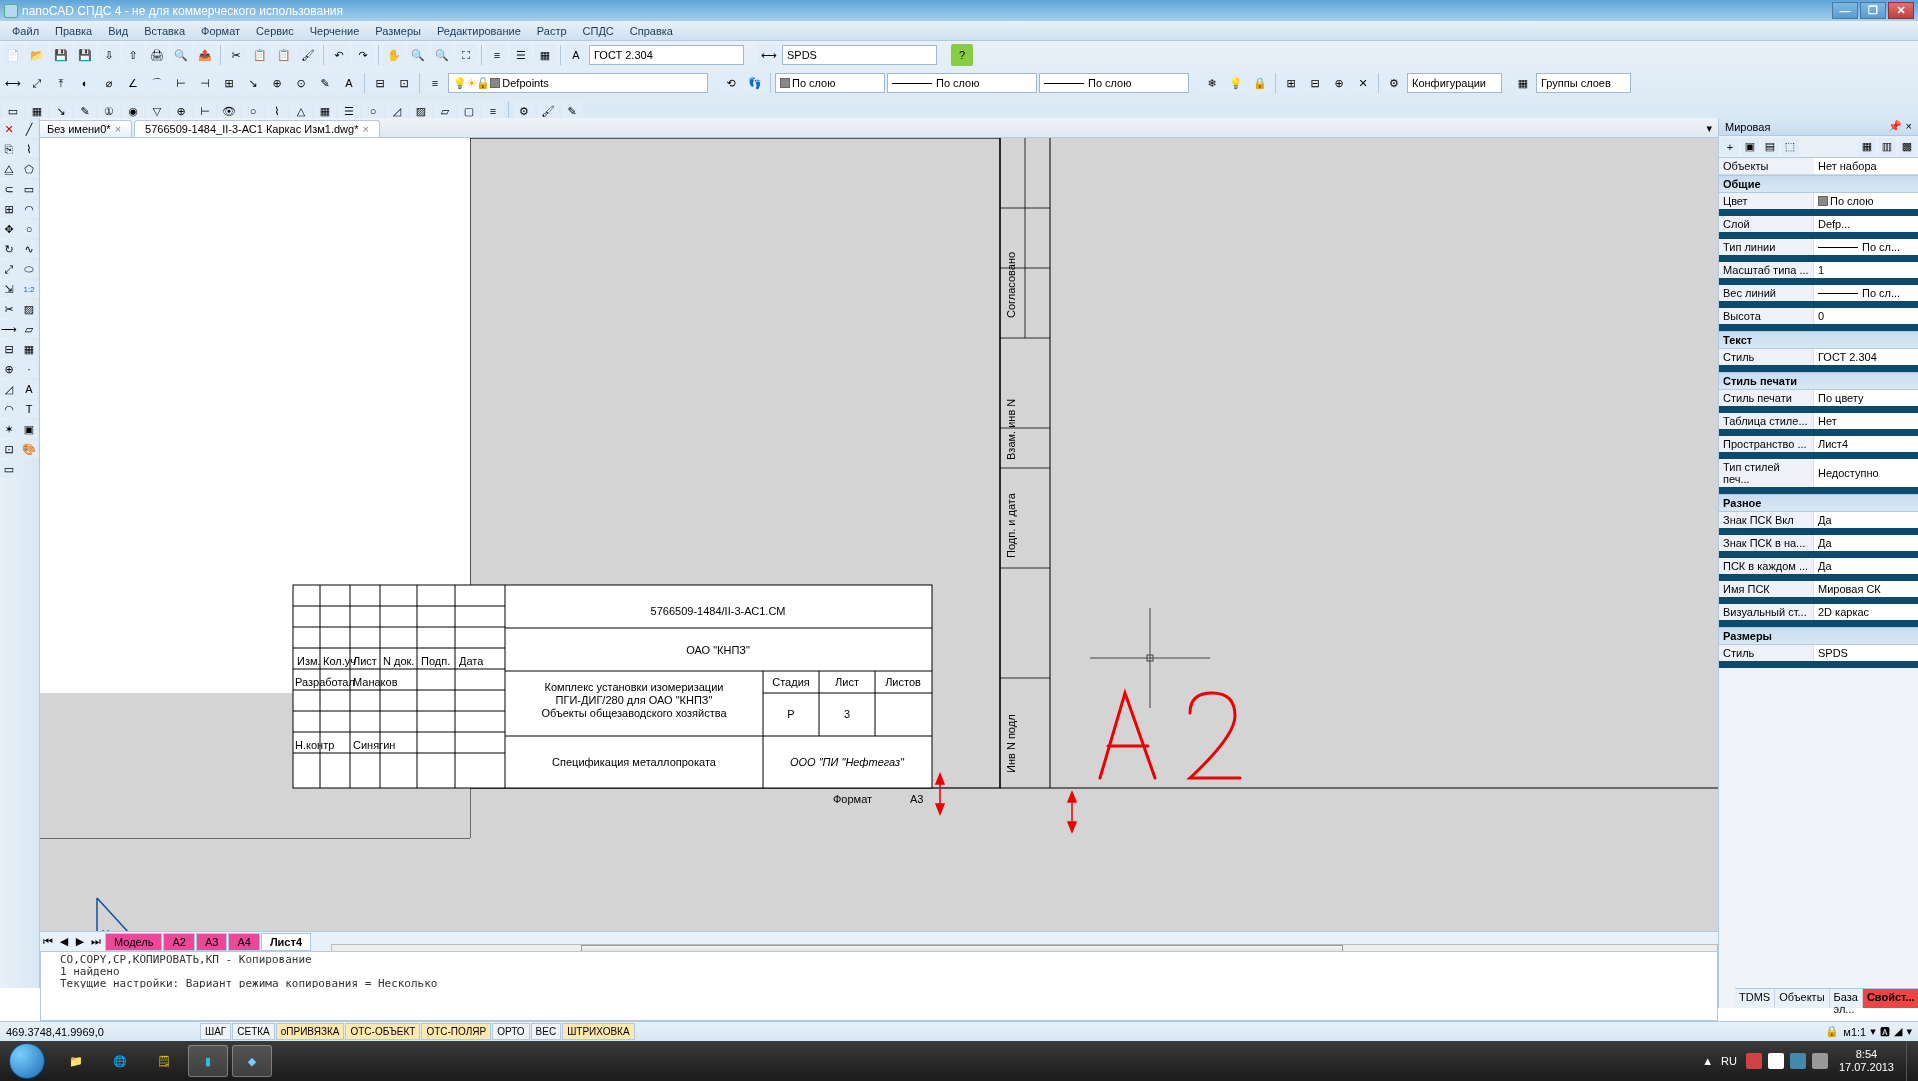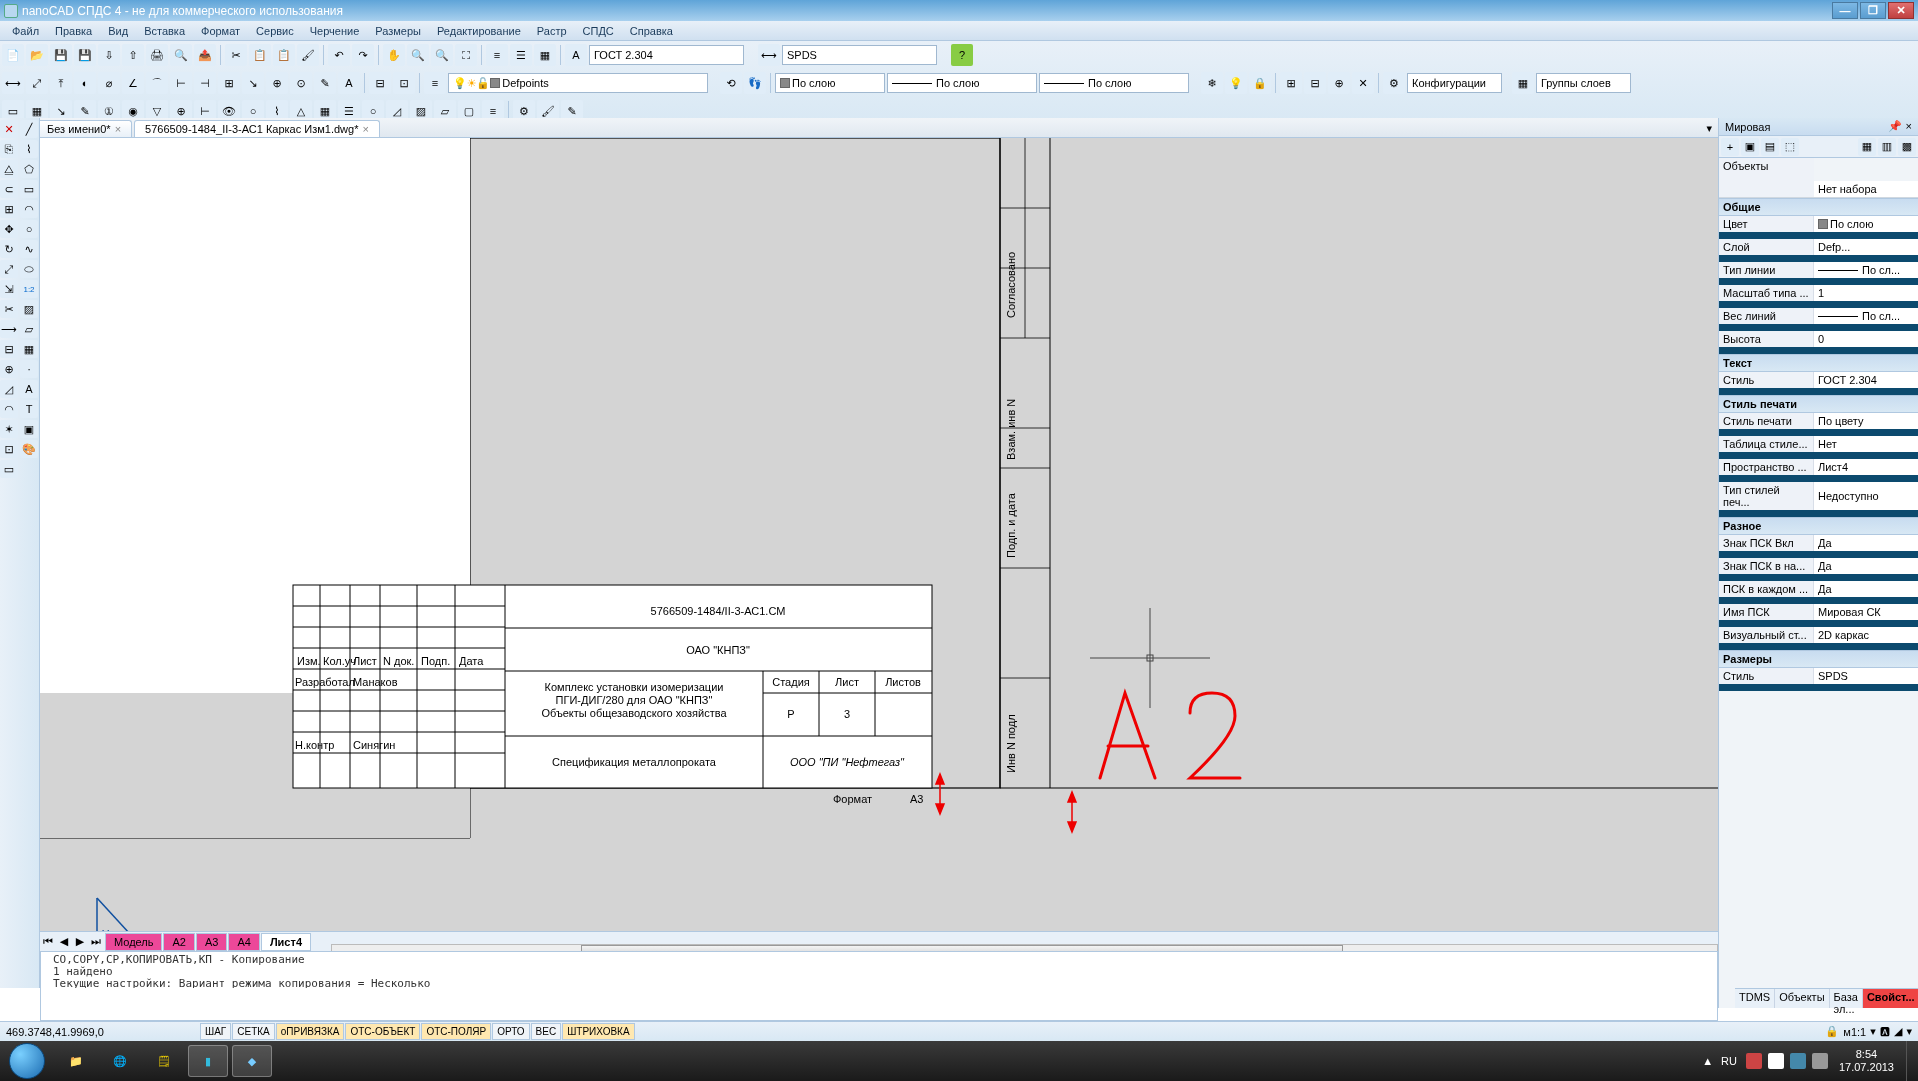--- a/index.html
+++ b/index.html
@@ -28,32 +28,32 @@
 .doctab .x { margin-left:4px; color:#888; }
 .left-tools { position:absolute; top:118px; left:0; width:40px; bottom:53px; background:linear-gradient(90deg,#e8f0f8,#d8e8f4); border-right:1px solid #b0c8e0; z-index:10; }
 .left-tools .col { position:absolute; top:0; width:20px; display:flex; flex-direction:column; gap:2px; padding-top:2px; }
 .left-tools .col.c1 { left:0; }
 .left-tools .col.c2 { left:20px; }
 .ltbtn { width:18px; height:18px; border:1px solid transparent; background:#e0edf8; border-radius:2px; display:flex; align-items:center; justify-content:center; }
 .drawing { position:absolute; inset:0; }
 .btab { padding:2px 8px; border:1px solid #b0c8e0; background:#ec4899; margin-left:1px; font-size:11px; }
 .btab.active { background:#fff; font-weight:bold; }
 .btab-nav { width:16px; text-align:center; cursor:default; }
-.cmdhist { height:36px; overflow:hidden; padding:2px 12px; font-family:Consolas,monospace; font-size:11px; color:#333; line-height:12px; white-space:pre-line; }
+.cmdhist { height:36px; overflow:hidden; padding:2px 12px; font-family:Consolas,monospace; font-size:11px; color:#333; line-height:12px; white-space:pre-line;margin-left:7px; }
 .cmdinput-row { height:18px; display:flex; align-items:center; border-top:1px solid #ccc; }
 .cmdlabel { padding:0 4px; font-family:Consolas,monospace; }
 .cmdinput { flex:1; border:none; outline:none; font-family:Consolas,monospace; font-size:11px; } 
 
 .props-panel { position:absolute; top:118px; right:0; width:200px; bottom:33px; background:#f0f4f8; border-left:1px solid #b0c8e0; }
 .props-title { height:18px; background:linear-gradient(#d8e8f4,#c8dcf0); padding:2px 6px; font-size:11px; display:flex; justify-content:space-between; align-items:center; border-bottom:1px solid #b0c8e0; }
 .props-toolbar { height:22px; background:#e8f0f8; display:flex; align-items:center; padding:0 2px; gap:2px; border-bottom:1px solid #b0c8e0; }
 .props-body { overflow:auto; }
 .prop-objrow { display:flex; border-bottom:1px solid #d0d8e0; }
 .prop-objrow .k { width:95px; padding:2px 4px; background:#eef2f8; }
-.prop-objrow .v { flex:1; padding:2px 4px; background:#fff;margin-top:23px; }
+.prop-objrow .v { flex:1; padding:2px 4px; background:#fff; }
 .prop-section { background:linear-gradient(#c8dcf0,#d8e8f4); padding:2px 4px; font-weight:bold; border-top:1px solid #b0c8e0; border-bottom:1px solid #b0c8e0; }
 .prop-row { display:flex; border-bottom:7px solid #0c4a6e; }
 .prop-row .k { width:95px; padding:2px 4px; background:#eef2f8; border-right:1px solid #d8dee8; }
 .prop-row .v { flex:1; padding:2px 4px; background:#fff; display:flex; align-items:center; }
 .props-bottom-tabs { position:absolute; bottom:0; left:16px; right:0; height:20px; background:#e8f0f8; border-top:1px solid #b0c8e0; display:flex; font-size:10px; }
 .props-bottom-tabs span { padding:2px 4px; border-right:1px solid #c8d4e4; }
 .props-bottom-tabs span.active { background:#ef4444; font-weight:bold; }
 
 
 .statusbar { position:absolute; bottom:0; left:0; right:0; height:20px; background:linear-gradient(#e8f0f8,#d8e8f4); border-top:1px solid #b0c8e0; display:flex; align-items:center; font-size:11px; }

